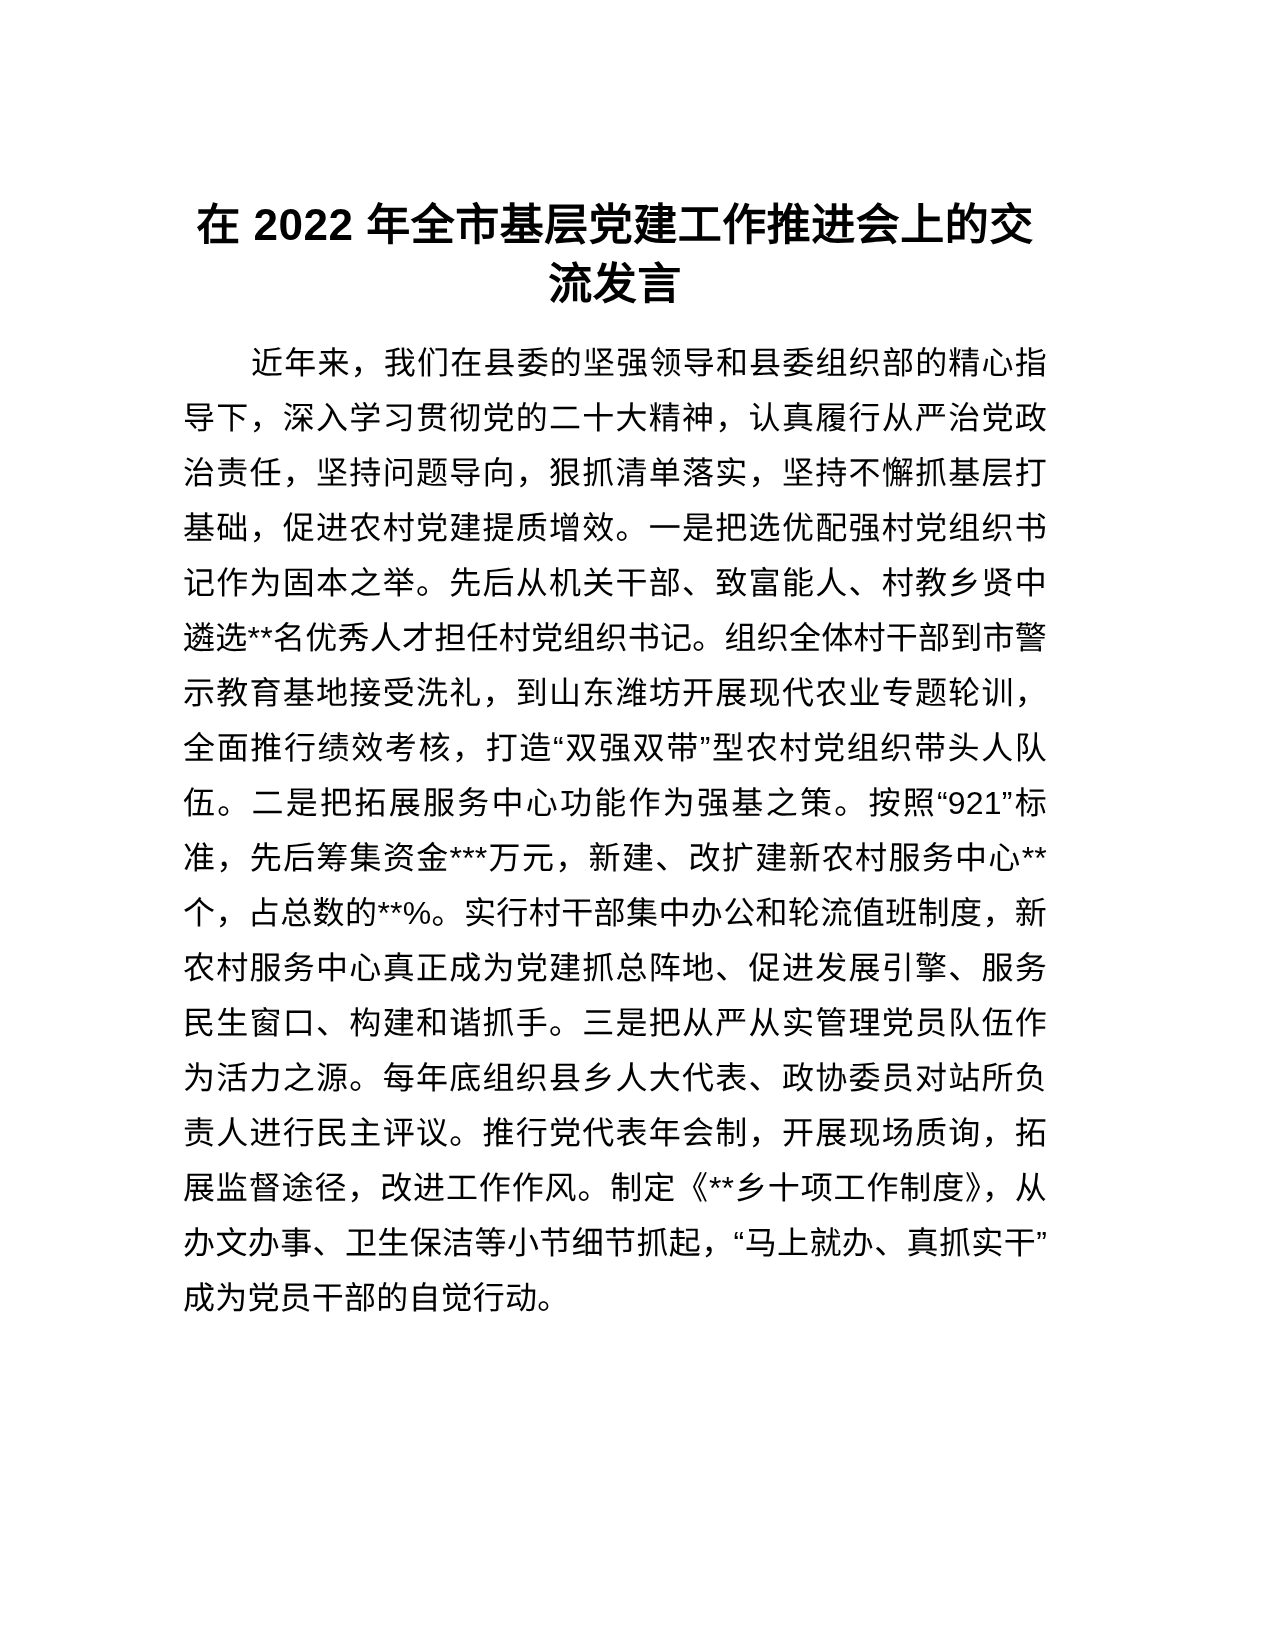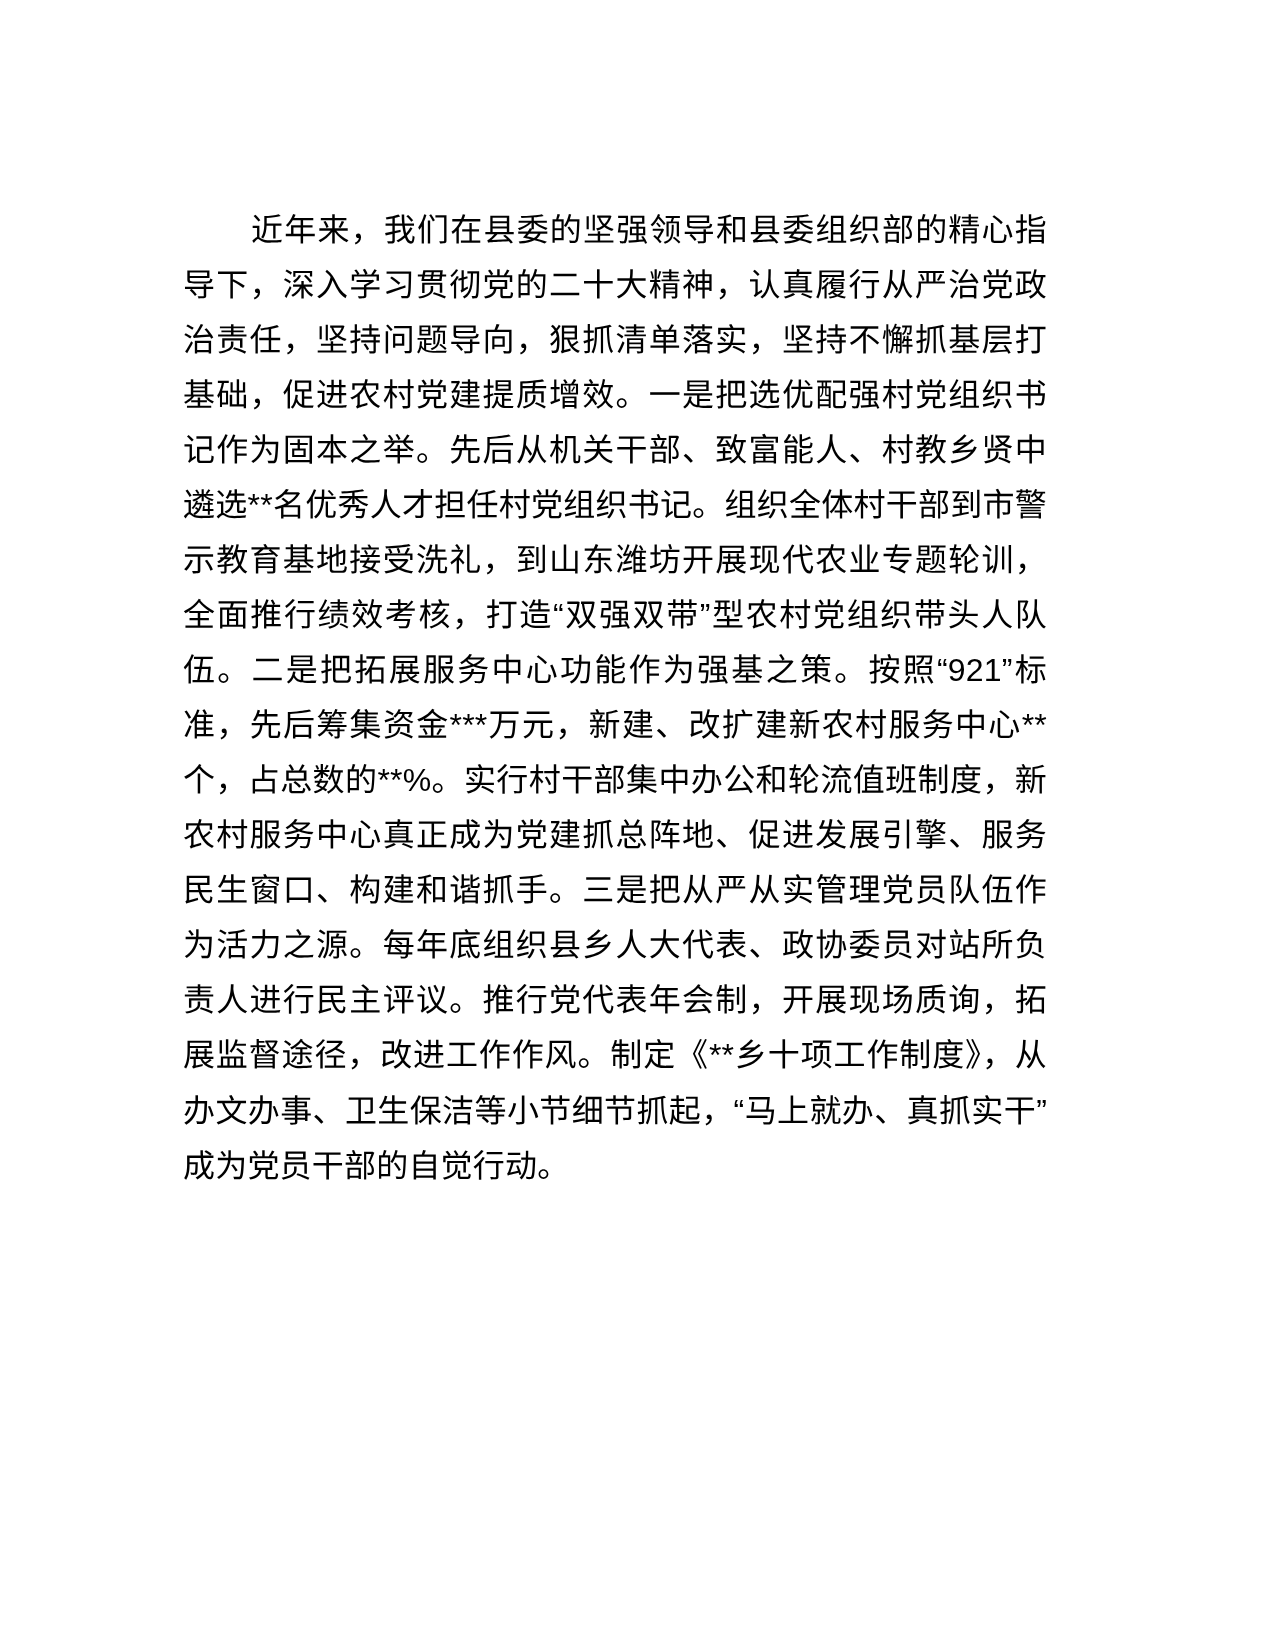--- a/index.html
+++ b/index.html
@@ -43,15 +43,16 @@
     text-indent: 68px;
     margin: 8px;
     letter-spacing: 0.2px;
   }
 </style>
 </head>
 <body>
 
 <div class="page">
   <div class="content">
+    <h1 class="doc-title">在 2022 年全市基层党建工作推进会上的交流发言</h1>
     <p class="doc-para">近年来，我们在县委的坚强领导和县委组织部的精心指导下，深入学习贯彻党的二十大精神，认真履行从严治党政治责任，坚持问题导向，狠抓清单落实，坚持不懈抓基层打基础，促进农村党建提质增效。一是把选优配强村党组织书记作为固本之举。先后从机关干部、致富能人、村教乡贤中遴选**名优秀人才担任村党组织书记。组织全体村干部到市警示教育基地接受洗礼，到山东潍坊开展现代农业专题轮训，全面推行绩效考核，打造“双强双带”型农村党组织带头人队伍。二是把拓展服务中心功能作为强基之策。按照“921”标准，先后筹集资金***万元，新建、改扩建新农村服务中心**个，占总数的**%。实行村干部集中办公和轮流值班制度，新农村服务中心真正成为党建抓总阵地、促进发展引擎、服务民生窗口、构建和谐抓手。三是把从严从实管理党员队伍作为活力之源。每年底组织县乡人大代表、政协委员对站所负责人进行民主评议。推行党代表年会制，开展现场质询，拓展监督途径，改进工作作风。制定《**乡十项工作制度》，从办文办事、卫生保洁等小节细节抓起，“马上就办、真抓实干”成为党员干部的自觉行动。</p>
   </div>
 </div>
 
 </body></html>

